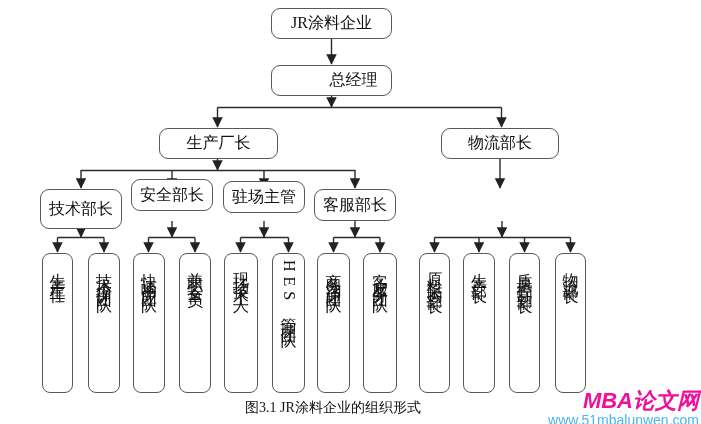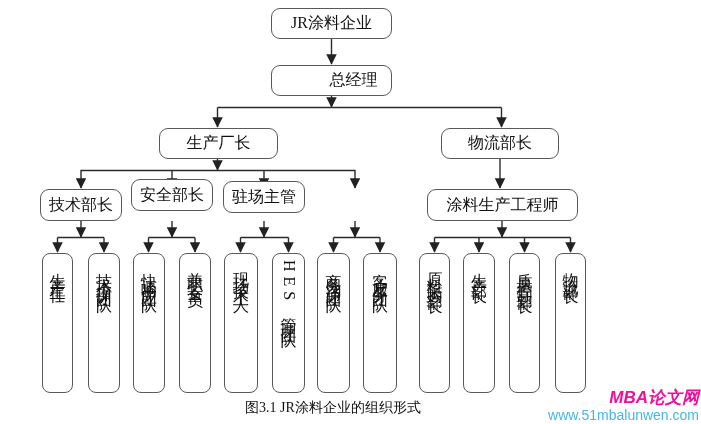--- a/index.html
+++ b/index.html
@@ -41,21 +41,21 @@
     font-family:"Liberation Serif","DejaVu Serif",serif;
   }
   .watermark{
     position:absolute;right:2px;top:389px;
     text-align:right;
     font-family:"Liberation Sans","DejaVu Sans",sans-serif;
     line-height:1.1;
   }
   .wm-title{
     font-weight:bold;font-style:italic;
-    font-size:17px;color:#ee0f9b;
+    font-size:22px;color:#ee0f9b;
   }
   .wm-url{
     font-size:14px;color:#4ab5e8;
   }
 </style>
 </head>
 <body>
 
 <div class="stage">
 
@@ -112,24 +112,24 @@
     </g>
   </svg>
 
   <div class="node" style="left:271px;top:8px;width:121px;height:31px;">JR涂料企业</div>
 
   <div class="node" style="left:271px;top:65px;width:121px;height:31px;padding-left:44px;">总经理</div>
 
   <div class="node" style="left:159px;top:128px;width:119px;height:31px;border-radius:9px;">生产厂长</div>
   <div class="node" style="left:441px;top:128px;width:118px;height:31px;">物流部长</div>
 
-  <div class="node" style="left:40px;top:189px;width:82px;height:32px;">技术部长</div>
+  <div class="node" style="left:40px;top:189px;width:82px;height:40px;">技术部长</div>
   <div class="node" style="left:131px;top:179px;width:82px;height:32px;">安全部长</div>
   <div class="node" style="left:223px;top:181px;width:82px;height:32px;">驻场主管</div>
-  <div class="node" style="left:427px;top:189px;width:151px;height:32px;">涂料生产工程师</div>
+  <div class="node" style="left:314px;top:189px;width:82px;height:32px;">客服部长</div>
 
   <div class="node vnode" style="left:42px;top:253px;width:31px;height:140px;">
     <span class="vtext">生产主任</span>
     </div>
   <div class="node vnode" style="left:88px;top:253px;width:32px;height:140px;">
     <span class="vtext">技术培训团队</span>
     </div>
   <div class="node vnode" style="left:133px;top:253px;width:32px;height:140px;">
     <span class="vtext">快速响应团队</span>
     </div>

